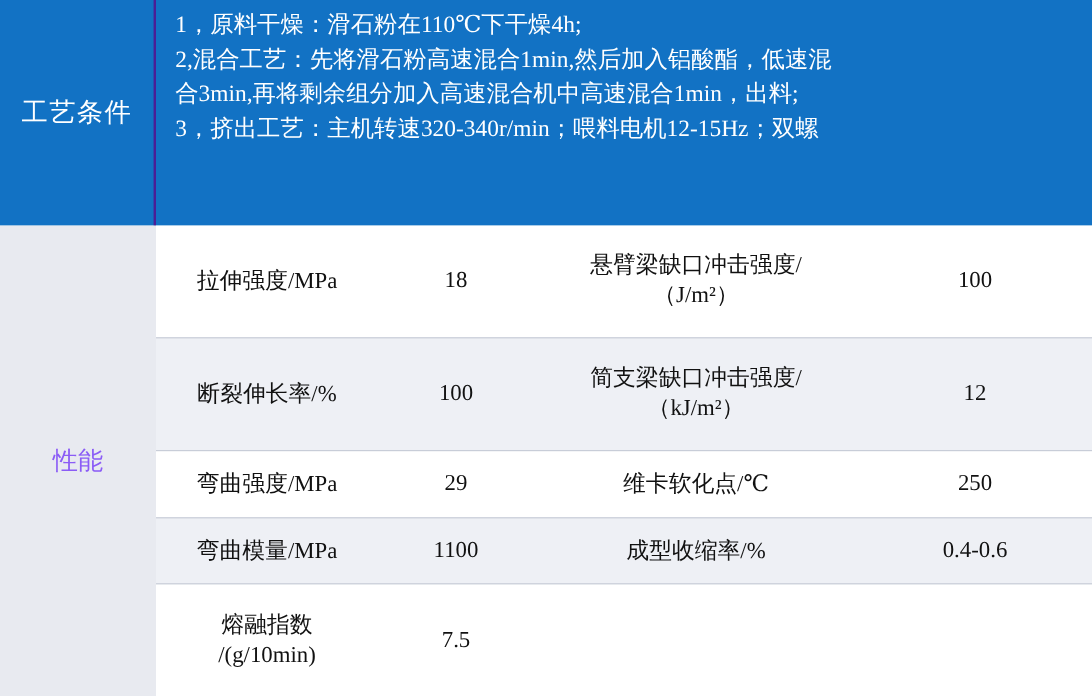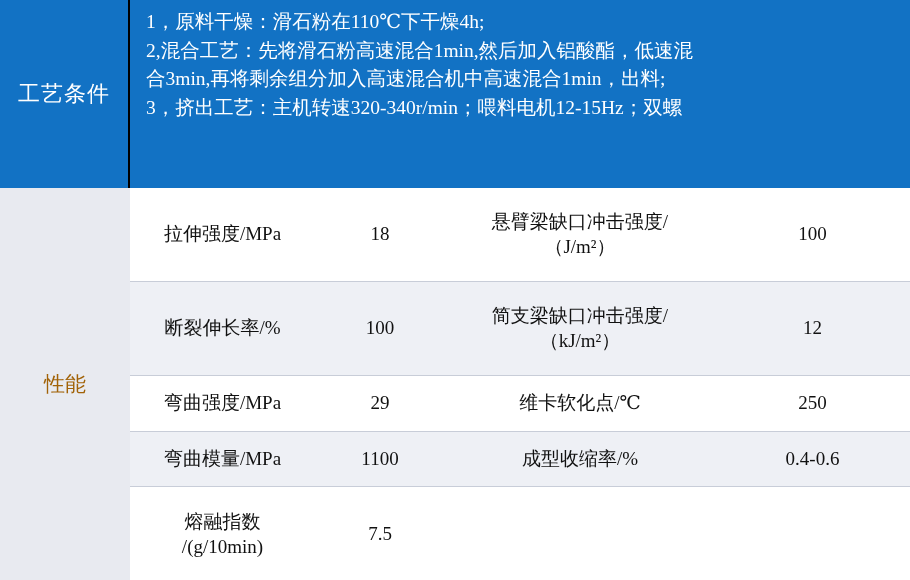--- a/index.html
+++ b/index.html
@@ -30,21 +30,21 @@
     box-sizing: border-box;
   }
   .process-label {
     width: 130px;
     flex: 0 0 130px;
     display: flex;
     align-items: center;
     justify-content: center;
     font-size: 22px;
     letter-spacing: 1px;
-    border-right: 2px solid #000000;
+    border-right: 2px solid #4c1d95;
     box-sizing: border-box;
   }
   .process-text {
     flex: 1 1 auto;
     padding: 8px 14px 8px 16px;
     font-size: 19.5px;
     line-height: 1.47;
     box-sizing: border-box;
   }
   .process-text div {
@@ -59,21 +59,21 @@
     box-sizing: border-box;
   }
   .props-label {
     width: 130px;
     flex: 0 0 130px;
     background: #e8eaf0;
     display: flex;
     align-items: center;
     justify-content: center;
     font-size: 21px;
-    color: #a16207;
+    color: #8b5cf6;
     box-sizing: border-box;
   }
   table.props {
     flex: 1 1 auto;
     border-collapse: collapse;
     table-layout: fixed;
     height: 392px;
   }
   table.props td {
     border-bottom: 1px solid #c8cdd8;

